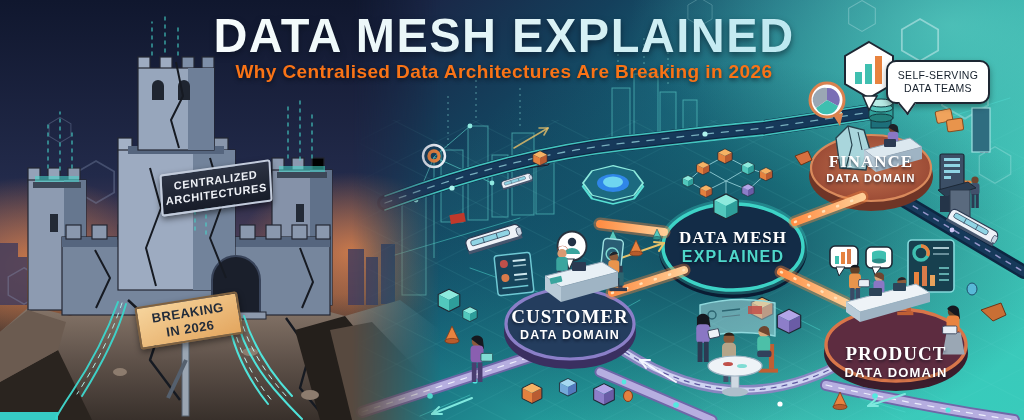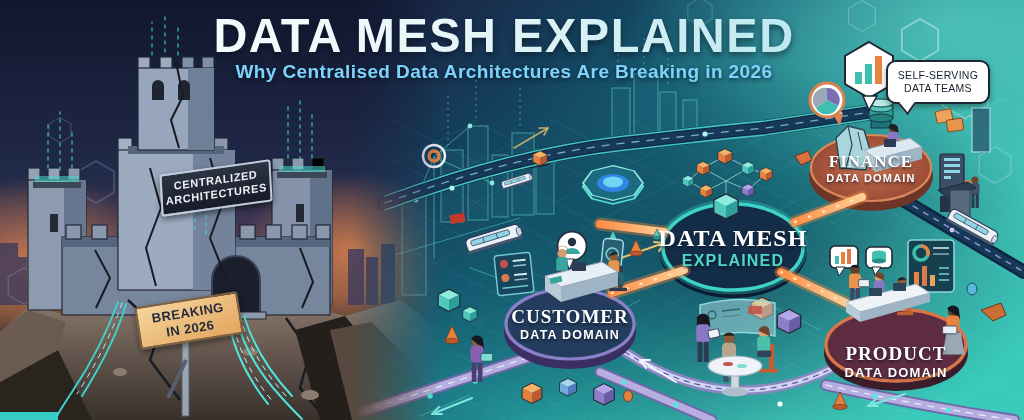--- a/index.html
+++ b/index.html
@@ -8,41 +8,41 @@
   #scene{position:absolute;left:0;top:0;}
   .txt{position:absolute;pointer-events:none;}
 
   
   .title-block{left:0;top:10px;width:1008px;text-align:center;}
   .title{font-size:47px;font-weight:800;letter-spacing:1.5px;line-height:1.05;
          background:linear-gradient(100deg,#ffffff 10%,#e7f6f8 45%,#aee4ee 90%);
          -webkit-background-clip:text;background-clip:text;color:#dff2f5;
          -webkit-text-fill-color:transparent;
          filter:drop-shadow(0 3px 3px rgba(5,12,25,.55));transform:scaleY(1.04);}
-  .subtitle{margin-top:2px;font-size:19px;font-weight:700;color:#7dd3fc;
+  .subtitle{margin-top:2px;font-size:19px;font-weight:700;color:#f97316;
             letter-spacing:.4px;text-shadow:0 2px 4px rgba(4,10,22,.65);}
 
   
   .plaque{left:160px;top:167px;width:104px;padding:5px 2px;text-align:center;
           background:linear-gradient(180deg,#2c3343,#171c28);
           border:2px solid #c3ccdb;border-radius:3px;transform:rotate(-8deg) skewX(-5deg);
           box-shadow:0 3px 6px rgba(0,0,0,.5);}
   .plaque div{font-size:11px;font-weight:800;color:#eef1f6;letter-spacing:.6px;line-height:1.25;}
   .break-sign{left:137px;top:299px;width:96px;padding:4px 2px;text-align:center;
           background:linear-gradient(160deg,#f6d49c,#e3a65f);
           border:2px solid #7e6140;border-radius:3px;transform:rotate(-9deg);
           box-shadow:0 3px 6px rgba(0,0,0,.45);}
   .break-sign div{font-size:13px;font-weight:900;color:#232c3a;letter-spacing:.4px;line-height:1.2;}
 
   
   .nlabel{text-align:center;transform:translate(-50%,-50%);}
   .nlabel .l1{font-weight:800;color:#ffffff;text-shadow:0 2px 3px rgba(5,12,25,.6);letter-spacing:1px;font-family:Liberation Serif, serif;}
   .nlabel .l2{font-weight:800;color:#ffffff;text-shadow:0 2px 3px rgba(5,12,25,.6);letter-spacing:1.2px;}
   .n-center{left:733px;top:247px;width:150px;}
-  .n-center .l1{font-size:24px;}
+  .n-center .l1{font-size:17px;}
   .n-center .l2{font-size:16px;color:#4fd8ca;}
   .n-finance{left:871px;top:168px;width:130px;}
   .n-finance .l1{font-size:17px;}
   .n-finance .l2{font-size:11px;}
   .n-customer{left:570px;top:324px;width:140px;}
   .n-customer .l1{font-size:19px;}
   .n-customer .l2{font-size:12.5px;}
   .n-product{left:896px;top:345px;width:150px;margin-top:16px;}
   .n-product .l1{font-size:19px;}
   .n-product .l2{font-size:13px;}

